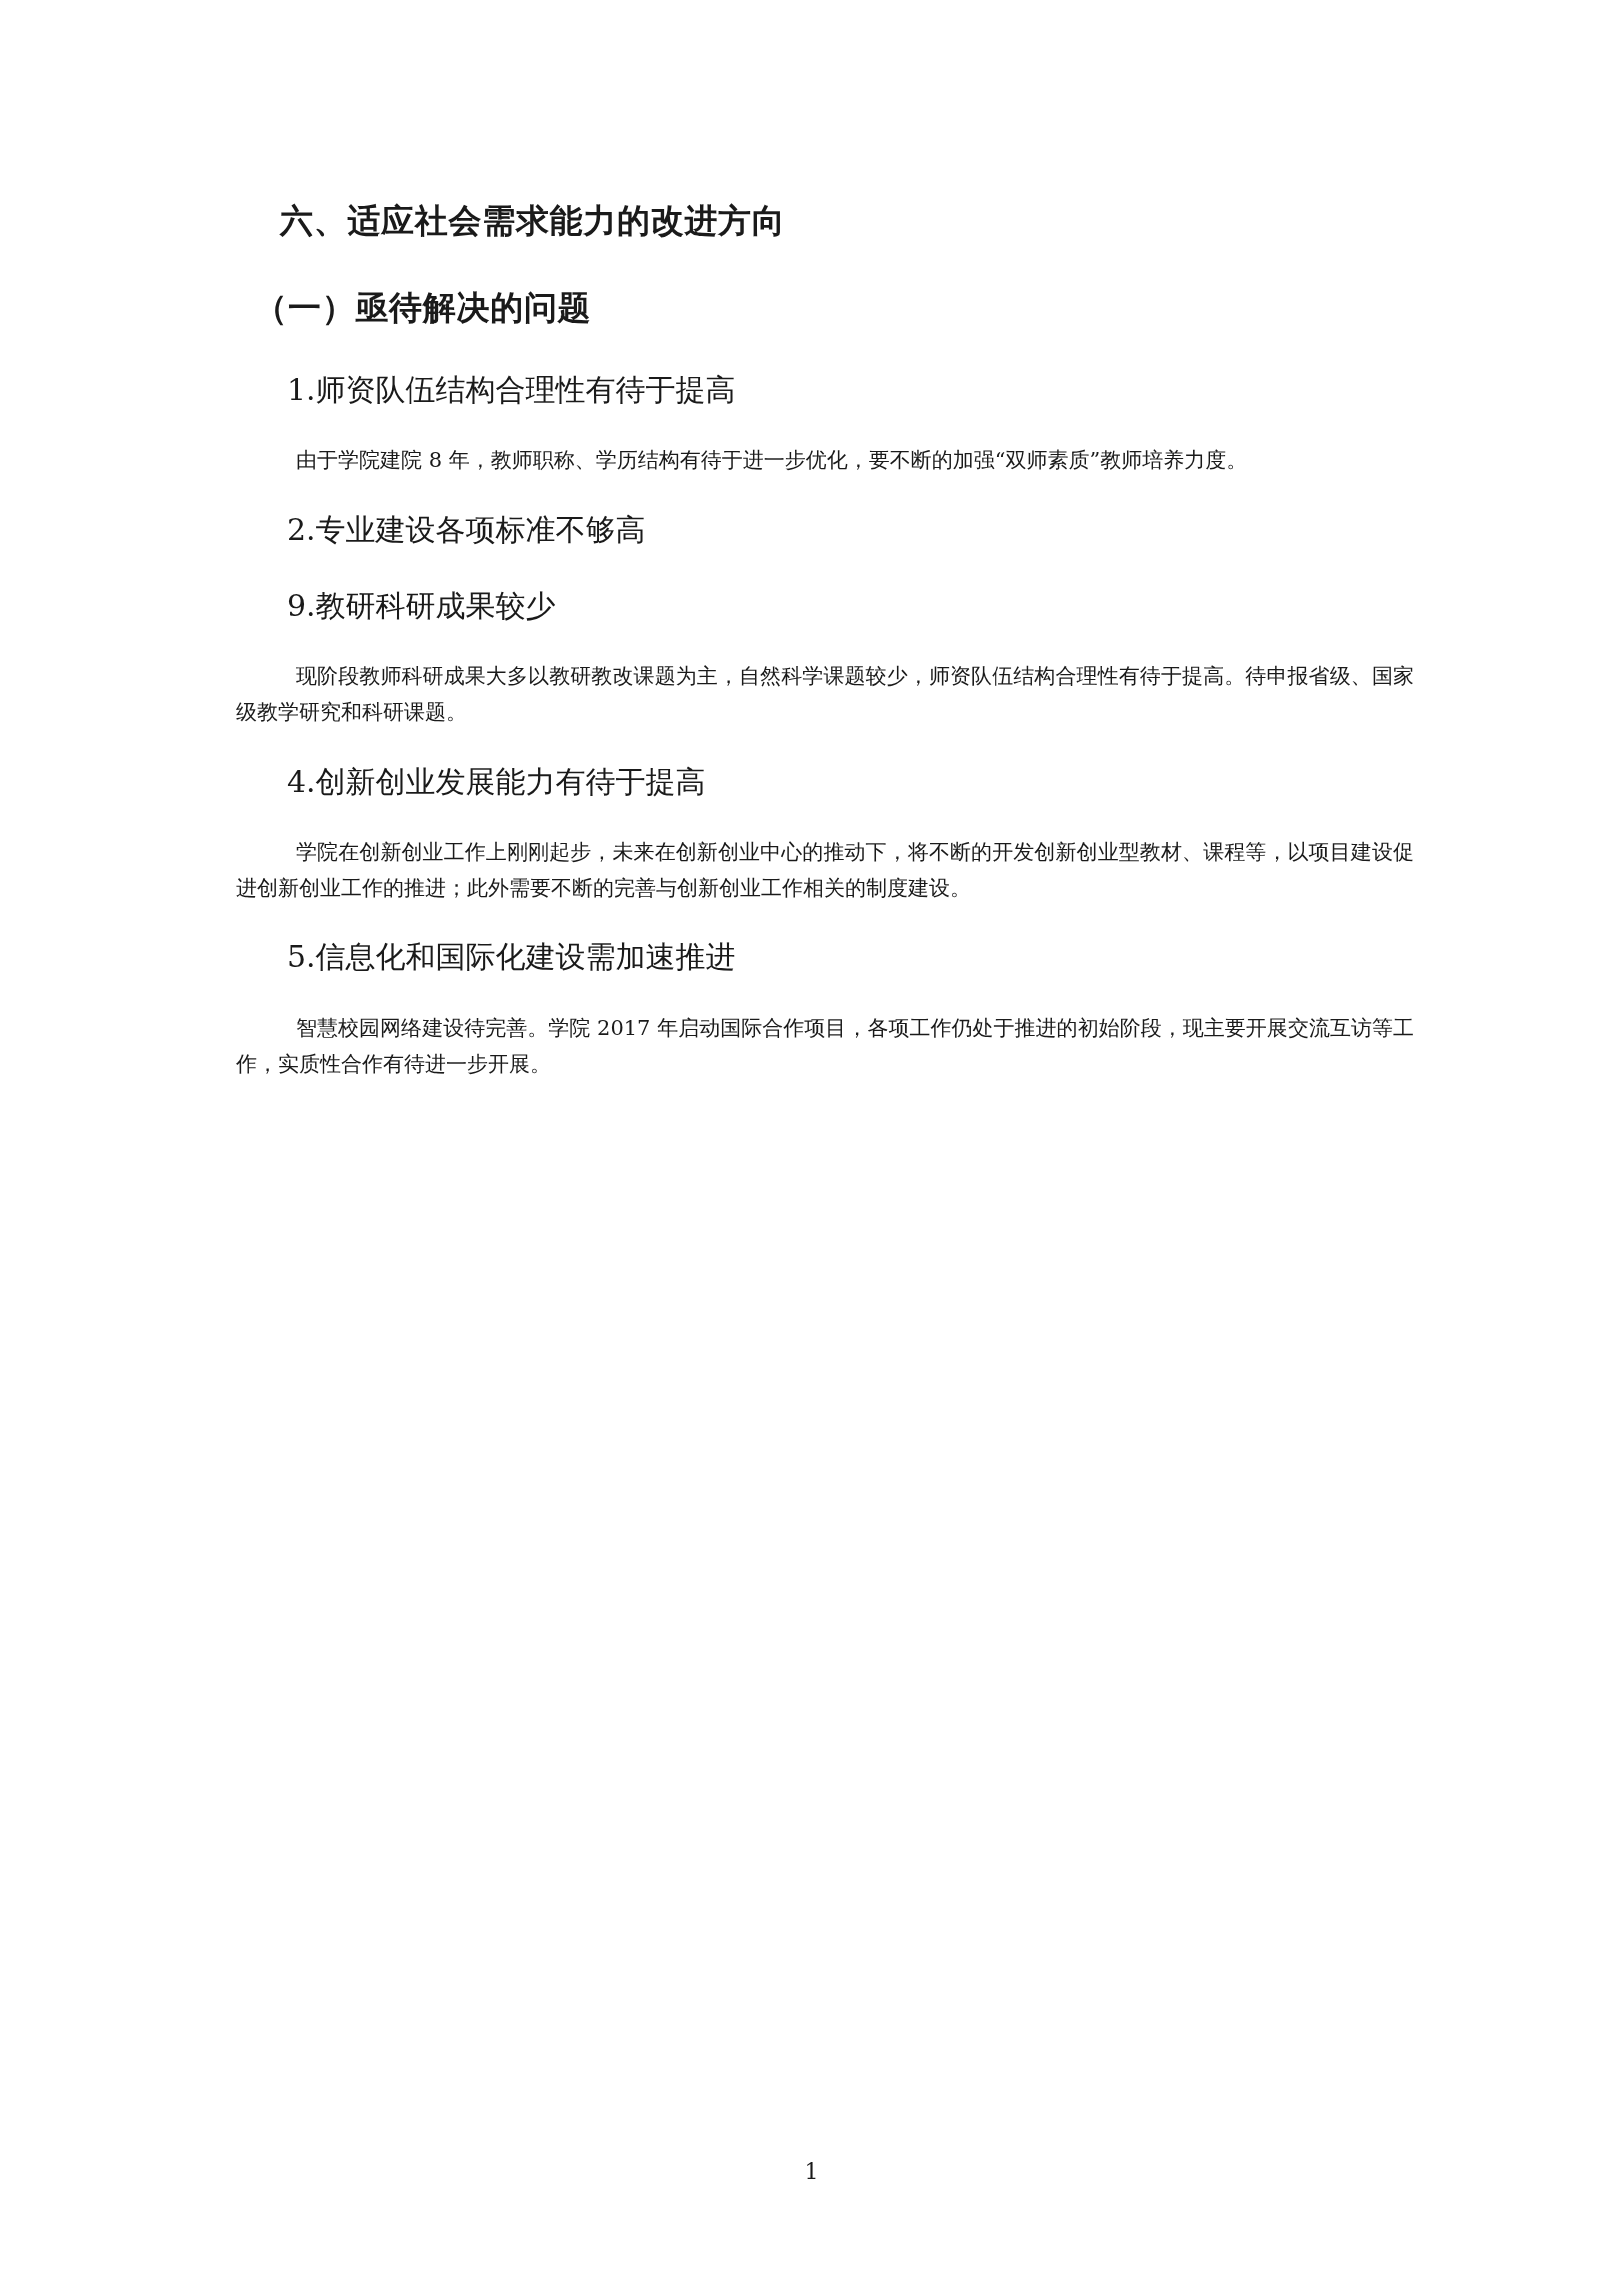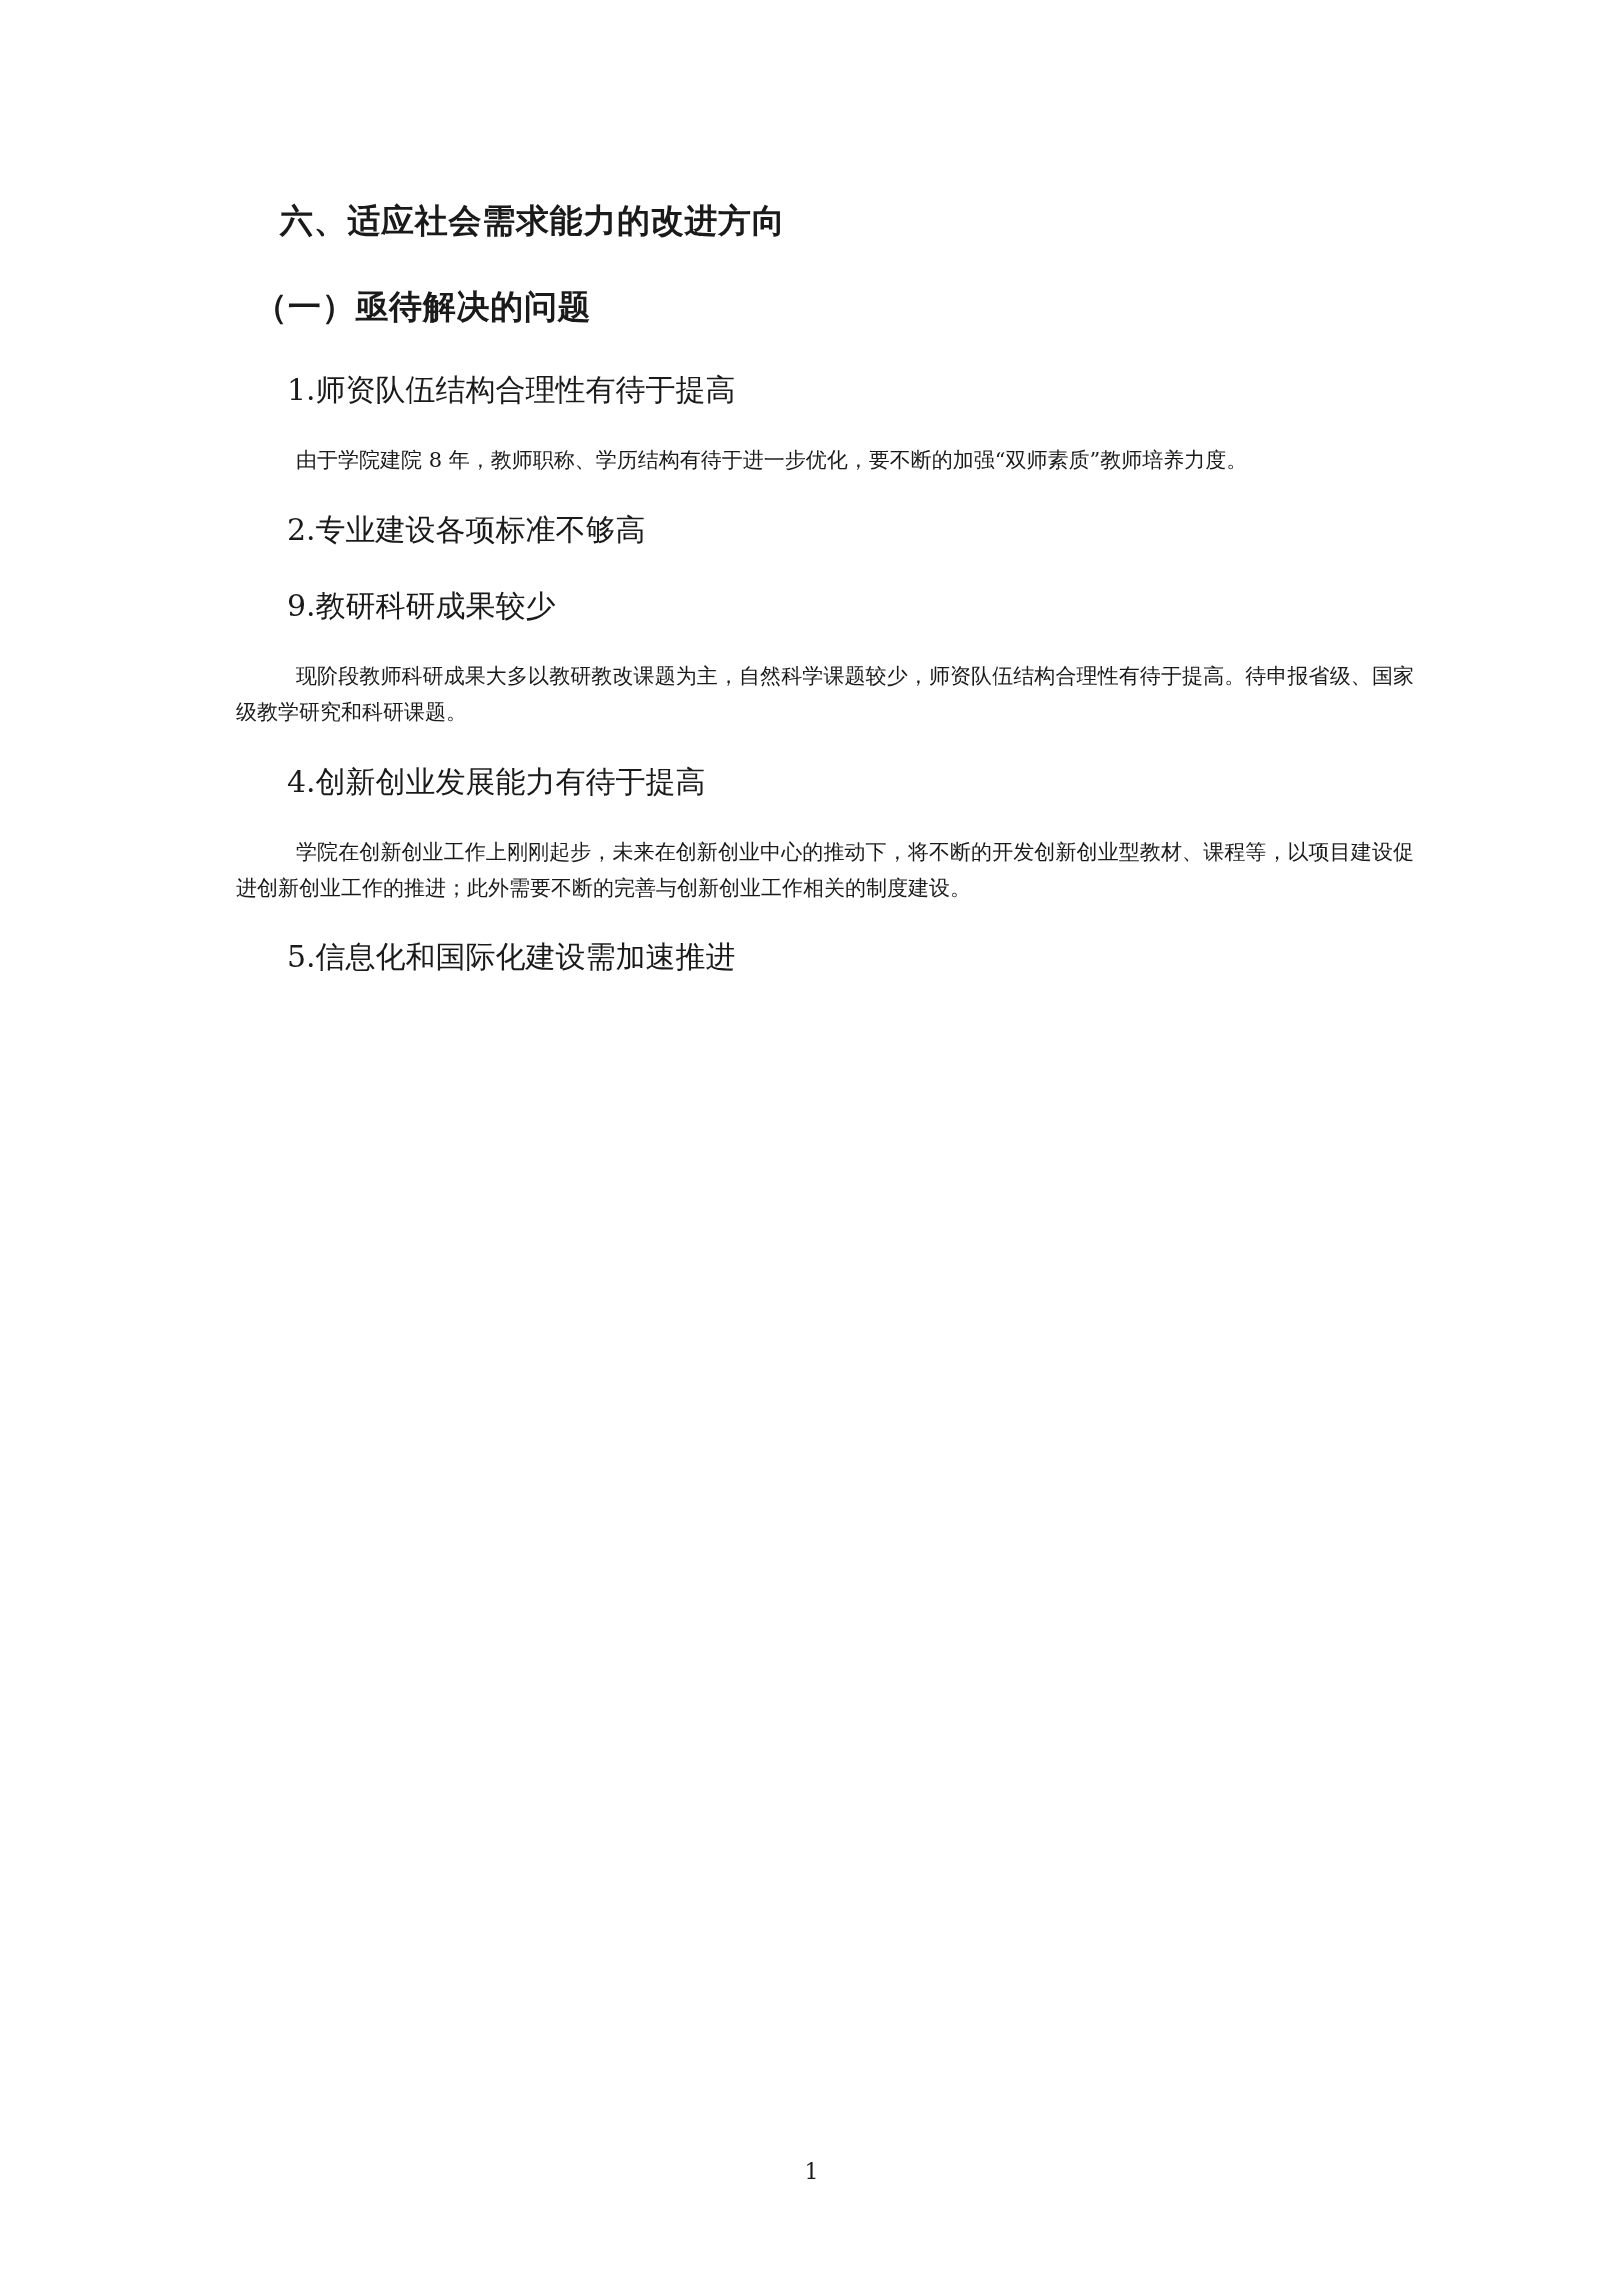--- a/index.html
+++ b/index.html
@@ -32,21 +32,21 @@
     line-height: 1.5;
     font-family: "DejaVu Sans", "Liberation Sans", sans-serif;
   }
   h2.sub-heading {
     font-size: 33px;
     font-weight: 700;
     letter-spacing: 0.7px;
     margin: 0 0 34px 0;
     padding-left: 18.3px;
     line-height: 1.5;
-    font-family: Liberation Serif, serif;
+    font-family: Liberation Sans, sans-serif;
   }
   p.item-heading {
     font-size: 30px;
     line-height: 1.62;
     margin: 0 0 27.5px 0;
     padding-left: 51px;
     font-family: "DejaVu Serif", "Liberation Serif", serif;
   }
   p.para {
     font-size: 21px;
@@ -83,18 +83,19 @@
 
     <p class="item-heading">2.专业建设各项标准不够高</p>
 
     <p class="item-heading">9.教研科研成果较少</p>
     <p class="para">现阶段教师科研成果大多以教研教改课题为主，自然科学课题较少，师资队伍结构合理性有待于提高。待申报省级、国家级教学研究和科研课题。</p>
 
     <p class="item-heading">4.创新创业发展能力有待于提高</p>
     <p class="para">学院在创新创业工作上刚刚起步，未来在创新创业中心的推动下，将不断的开发创新创业型教材、课程等，以项目建设促进创新创业工作的推进；此外需要不断的完善与创新创业工作相关的制度建设。</p>
 
     <p class="item-heading">5.信息化和国际化建设需加速推进</p>
+    <p class="para">智慧校园网络建设待完善。学院 2017 年启动国际合作项目，各项工作仍处于推进的初始阶段，现主要开展交流互访等工作，实质性合作有待进一步开展。</p>
 
   </div>
 
   <div class="page-number">1</div>
 </div>
 
 
 </body></html>

